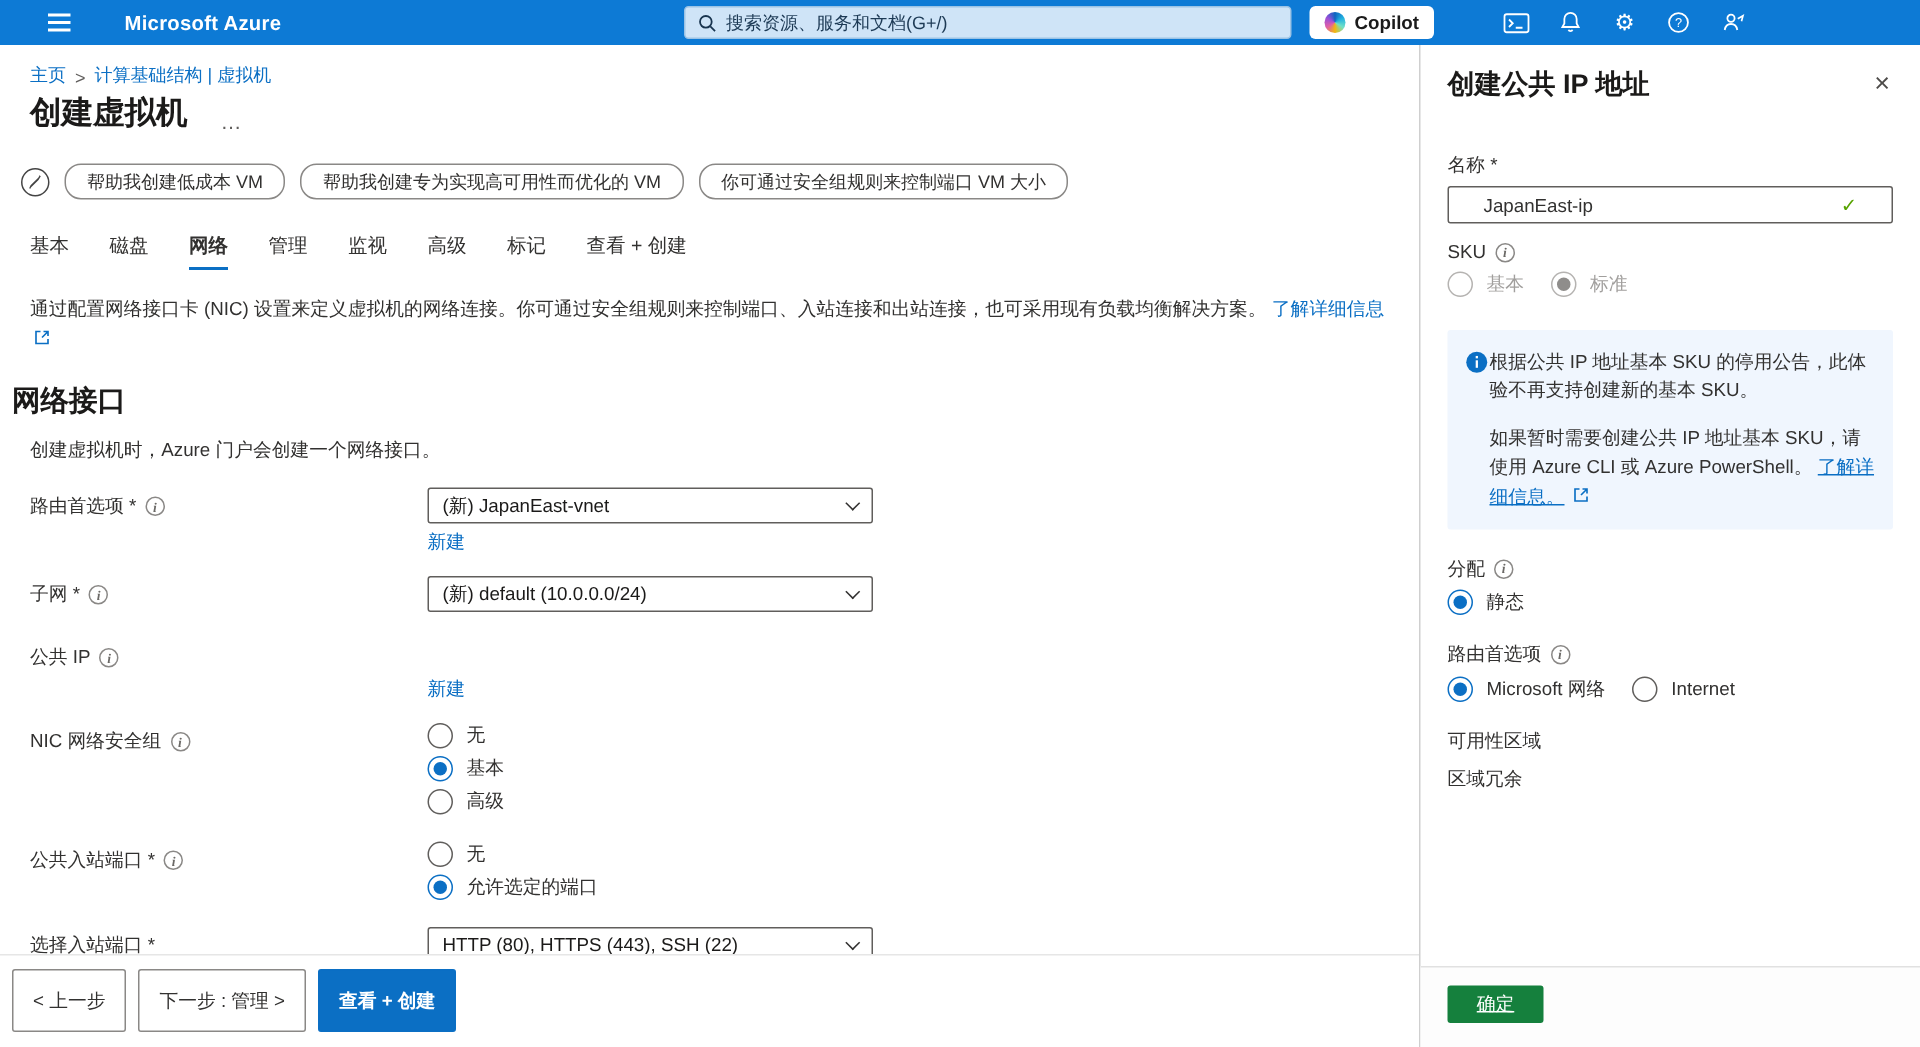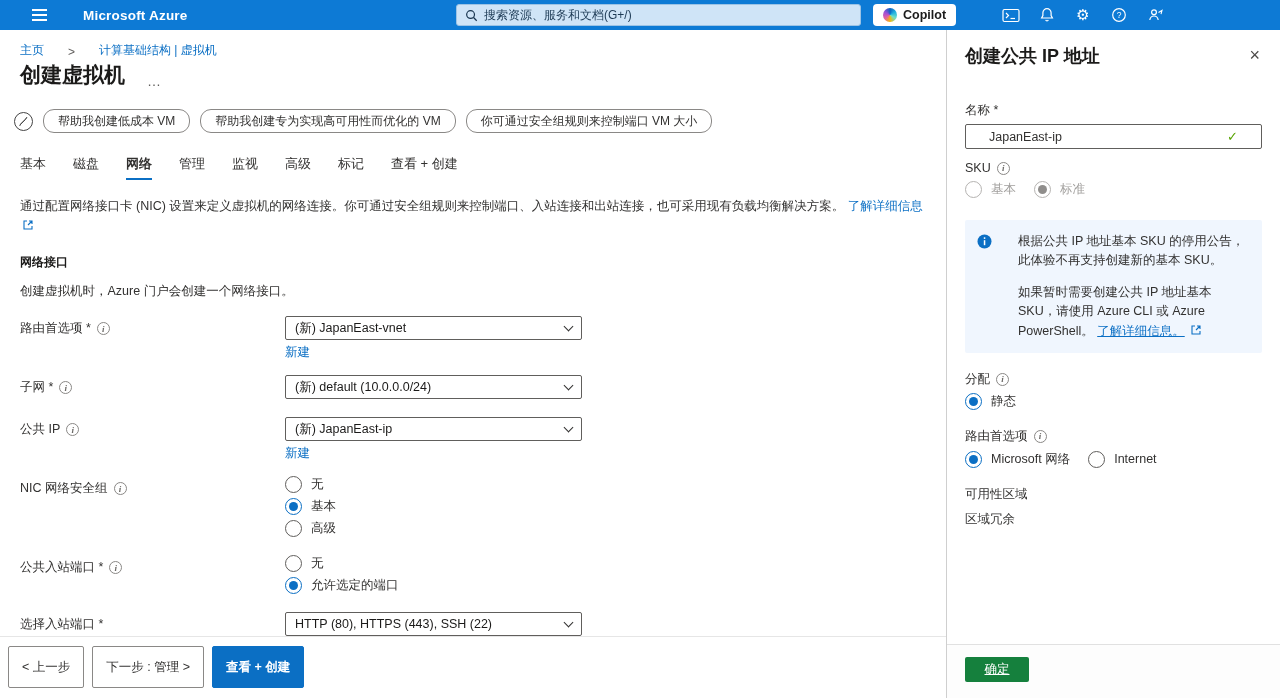--- a/index.html
+++ b/index.html
@@ -22,38 +22,38 @@
     background:conic-gradient(#0b64c0,#22b1e0,#6ee0c8,#f2b70c,#e05fa6,#9a4fd8,#0b64c0); }
   .tb-icons { display:flex; align-items:center; gap:14px; margin-left:44px; }
   .tb-icon { width:22px; height:22px; display:flex; align-items:center; justify-content:center; cursor:pointer; font-size:14px; }
 
   
   .wrap { display:flex; height:668px; }
   .main { width:946px; position:relative; overflow:hidden; }
   .panel { width:334px; border-left:1px solid #cfcfcf; position:relative; }
 
   
-  .breadcrumb { margin:12px 0 2px 20px; font-size:12px; color:#605e5c; display:flex; gap:24px; align-items:flex-end; }
+  .breadcrumb { margin:12px 0 2px 20px; font-size:12px; color:#605e5c; display:flex; gap:6px; align-items:flex-end; }
   .breadcrumb a { color:#0b6fc4; text-decoration:none; cursor:pointer; }
   .title-row { display:flex; align-items:flex-end; gap:22px; margin-left:20px; }
   h1 { font-size:21px; font-weight:700; color:#1b1a19; }
   .more-dots { color:#605e5c; font-size:14px; cursor:pointer; letter-spacing:1px; }
 
   .helper-row { display:flex; align-items:center; gap:10px; margin:20px 0 0 14px; }
   .sparkle { width:19px; height:19px; border:1.3px solid #444; border-radius:50%; display:flex; align-items:center; justify-content:center; }
   .pill { height:24px; border:1px solid #8a8886; border-radius:11px; background:#fff; padding:0 14px;
     font-size:12px; color:#323130; cursor:pointer; }
 
   .tabs { display:flex; gap:27px; margin:22px 0 0 20px; font-size:13px; }
   .tab { padding-bottom:5px; cursor:pointer; color:#323130; border-bottom:2px solid transparent; }
   .tab.active { font-weight:700; border-bottom:2px solid #0b6fc4; }
 
   .desc { margin:16px 20px 0 20px; max-width:916px; line-height:1.6; color:#323130; }
   .desc a { color:#0b6fc4; text-decoration:none; cursor:pointer; }
-  .sec-title { font-size:12px; font-weight:700; margin:18px 0 0 20px; color:#1b1a19; }
+  .sec-title { font-size:19px; font-weight:700; margin:18px 0 0 8px; color:#1b1a19; }
   .sec-desc { margin:12px 0 0 20px; }
 
   .form { margin:16px 0 0 20px; }
   .frow { display:flex; align-items:flex-start; margin-bottom:4px; }
   .flabel { width:265px; padding-top:4px; display:flex; align-items:center; gap:6px; }
   .info-i { width:13px; height:13px; border:1px solid #8a8886; border-radius:50%; color:#6b6966;
     font-size:9px; font-family:"Liberation Serif","DejaVu Serif",serif; font-style:italic; font-weight:700;
     display:inline-flex; align-items:center; justify-content:center; flex:0 0 auto; cursor:pointer; }
   .select { width:297px; height:24px; border:1px solid #605e5c; border-radius:2px; background:#fff;
     display:flex; align-items:center; justify-content:space-between; padding:0 9px; cursor:pointer; }
@@ -87,21 +87,21 @@
   .panel-head { display:flex; justify-content:space-between; align-items:flex-start; padding:14px 14px 0 18px; }
   .panel-title { font-size:18px; font-weight:700; color:#1b1a19; }
   .close-x { font-size:18px; color:#4d4b49; cursor:pointer; line-height:1; padding:2px 6px; }
   .panel-body { padding:34px 18px 0 18px; }
   .plabel { display:flex; align-items:center; gap:6px; margin-bottom:5px; }
   .textfield { width:100%; height:25px; border:1px solid #605e5c; border-radius:2px; display:flex;
     align-items:center; justify-content:space-between; padding:0 23px; }
   .green-check { color:#57a300; font-size:13px; font-weight:700; }
   .sku-row { margin-top:12px; }
   .inline-opts { display:flex; gap:18px; margin-top:6px; }
-  .infobox { display:flex; gap:26px; background:#f0f6fe; border-radius:2px; padding:12px 12px; margin-top:22px; line-height:1.55; }
+  .infobox { display:flex; gap:1px; background:#f0f6fe; border-radius:2px; padding:12px 12px; margin-top:22px; line-height:1.55; }
   .infobox svg { flex:0 0 auto; margin-top:2px; }
   .infobox .p2 { margin-top:12px; }
   .infobox a { color:#0b6fc4; text-decoration:underline; cursor:pointer; }
   .pgroup { margin-top:18px; }
   .pvalue { margin-top:8px; }
   .panel-footer { position:absolute; left:0; bottom:0; width:100%; border-top:1px solid #e1e1e1; background:#fdfdfd; padding:12px 0 16px 18px; }
   .btn-ok { width:64px; height:25px; background:#15803d; color:#fff; border:none; border-radius:2px;
     font-size:12.5px; cursor:pointer; font-family:inherit;text-decoration:underline; }
   .extlink { margin-left:3px; }
 </style>
@@ -233,24 +233,20 @@
           <span class="val">(新) default (10.0.0.0/24)</span>
           <span class="chev"></span>
         </div>
       </div>
 
       <div class="frow">
         <div class="flabel">
           <span>公共 IP</span>
           <span class="info-i">i</span>
         </div>
-        <div class="select">
-          <span class="val">(新) JapanEast-ip</span>
-          <span class="chev"></span>
-        </div>
       </div>
       <div class="newlink">
         <a>新建</a>
       </div>
 
       <div class="frow gap18">
         <div class="flabel">
           <span>NIC 网络安全组</span>
           <span class="info-i">i</span>
         </div>

